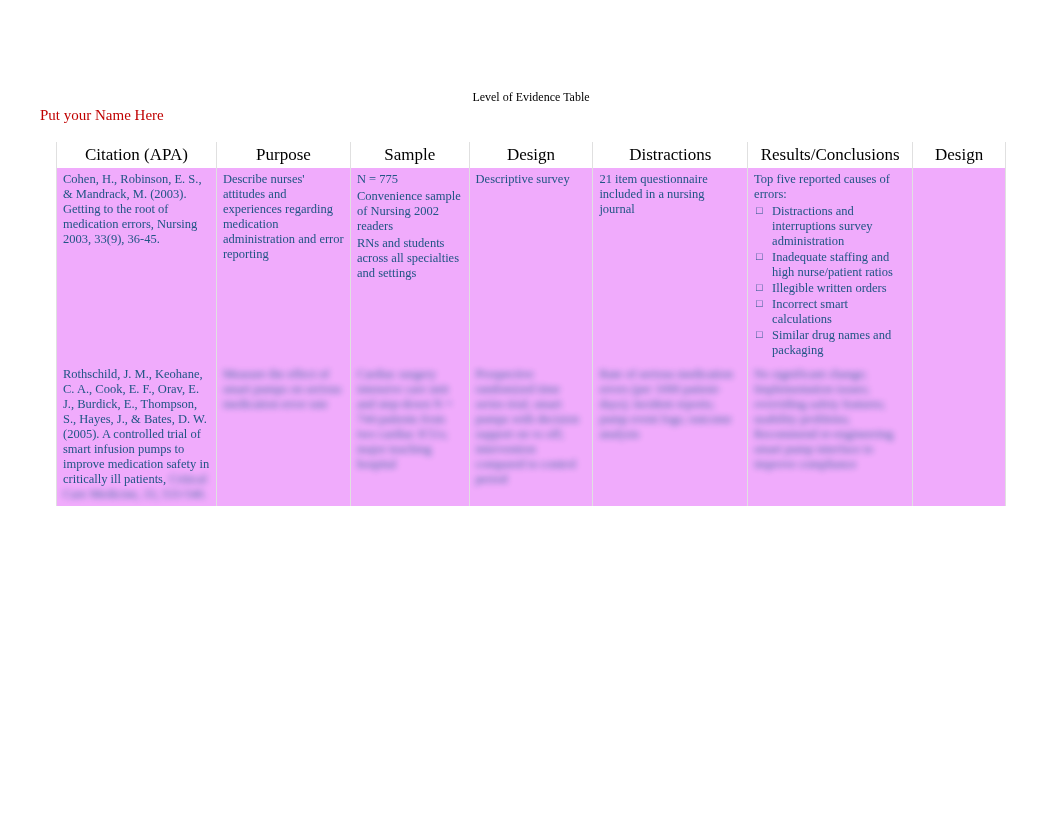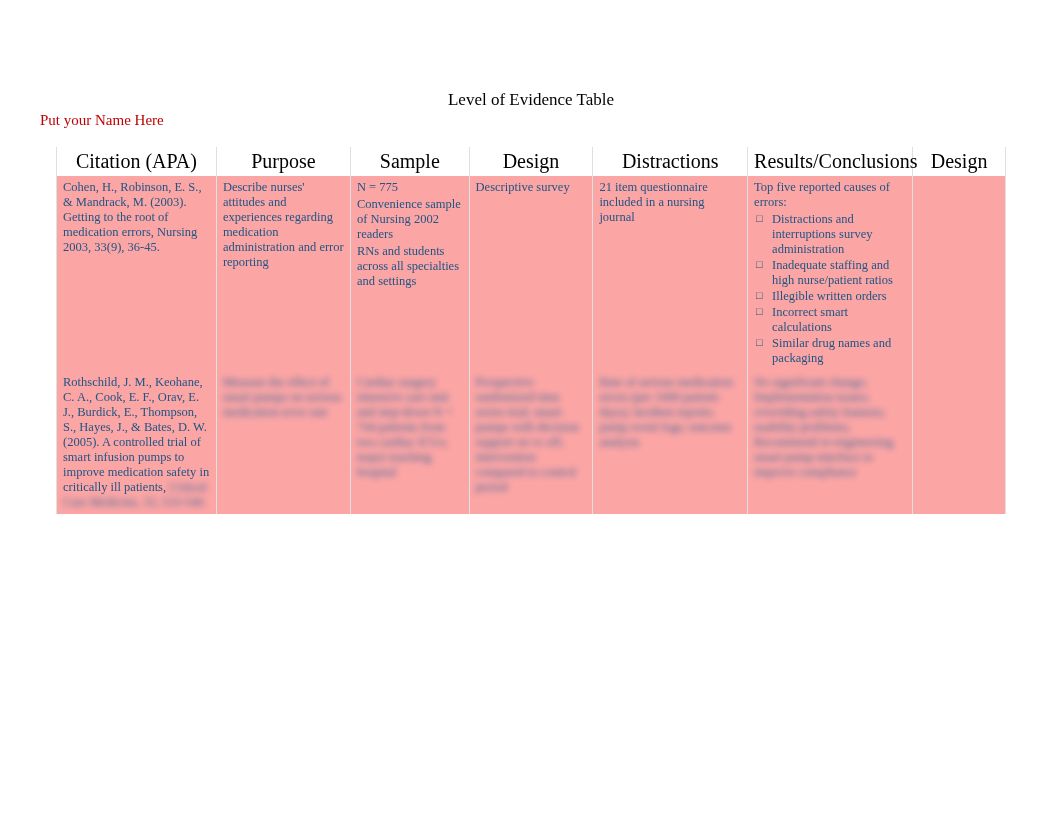--- a/index.html
+++ b/index.html
@@ -8,52 +8,52 @@
       font-size: 13px;
       color: #000;
       background: #fff;
       width: 1062px;
       height: 822px;
       padding: 90px 40px 40px 40px;
       position: relative;
     }
     .title {
       text-align: center;
-      font-size: 17px;
+      font-size: 12px;
       color: #000;
       margin-bottom: 2px;
     }
     .subtitle {
       text-align: left;
       font-size: 15px;
       color: #c00000;
       margin-bottom: 18px;
     }
     table {
       border-collapse: collapse;
       width: 950px;
       margin: 0 auto;
       table-layout: fixed;
     }
     th {
       font-weight: normal;
-      font-size: 20px;
+      font-size: 17px;
       color: #000;
       text-align: center;
       padding: 3px 6px;
       background: #fff;
       border-left: 1px solid #e0e0e0;
       border-right: 1px solid #e0e0e0;
     }
     td {
       vertical-align: top;
       padding: 4px 6px;
       font-size: 12.5px;
       color: #205585;
-      background: #fca5a5;
+      background: #f0abfc;
       border-left: 1px solid #e0e0e0;
       border-right: 1px solid #e0e0e0;
     }
     .col-citation { width: 155px; }
     .col-purpose  { width: 130px; }
     .col-sample   { width: 115px; }
     .col-design   { width: 120px; }
     .col-measure  { width: 150px; }
     .col-results  { width: 160px; }
     .col-ranking  { width: 90px; }

